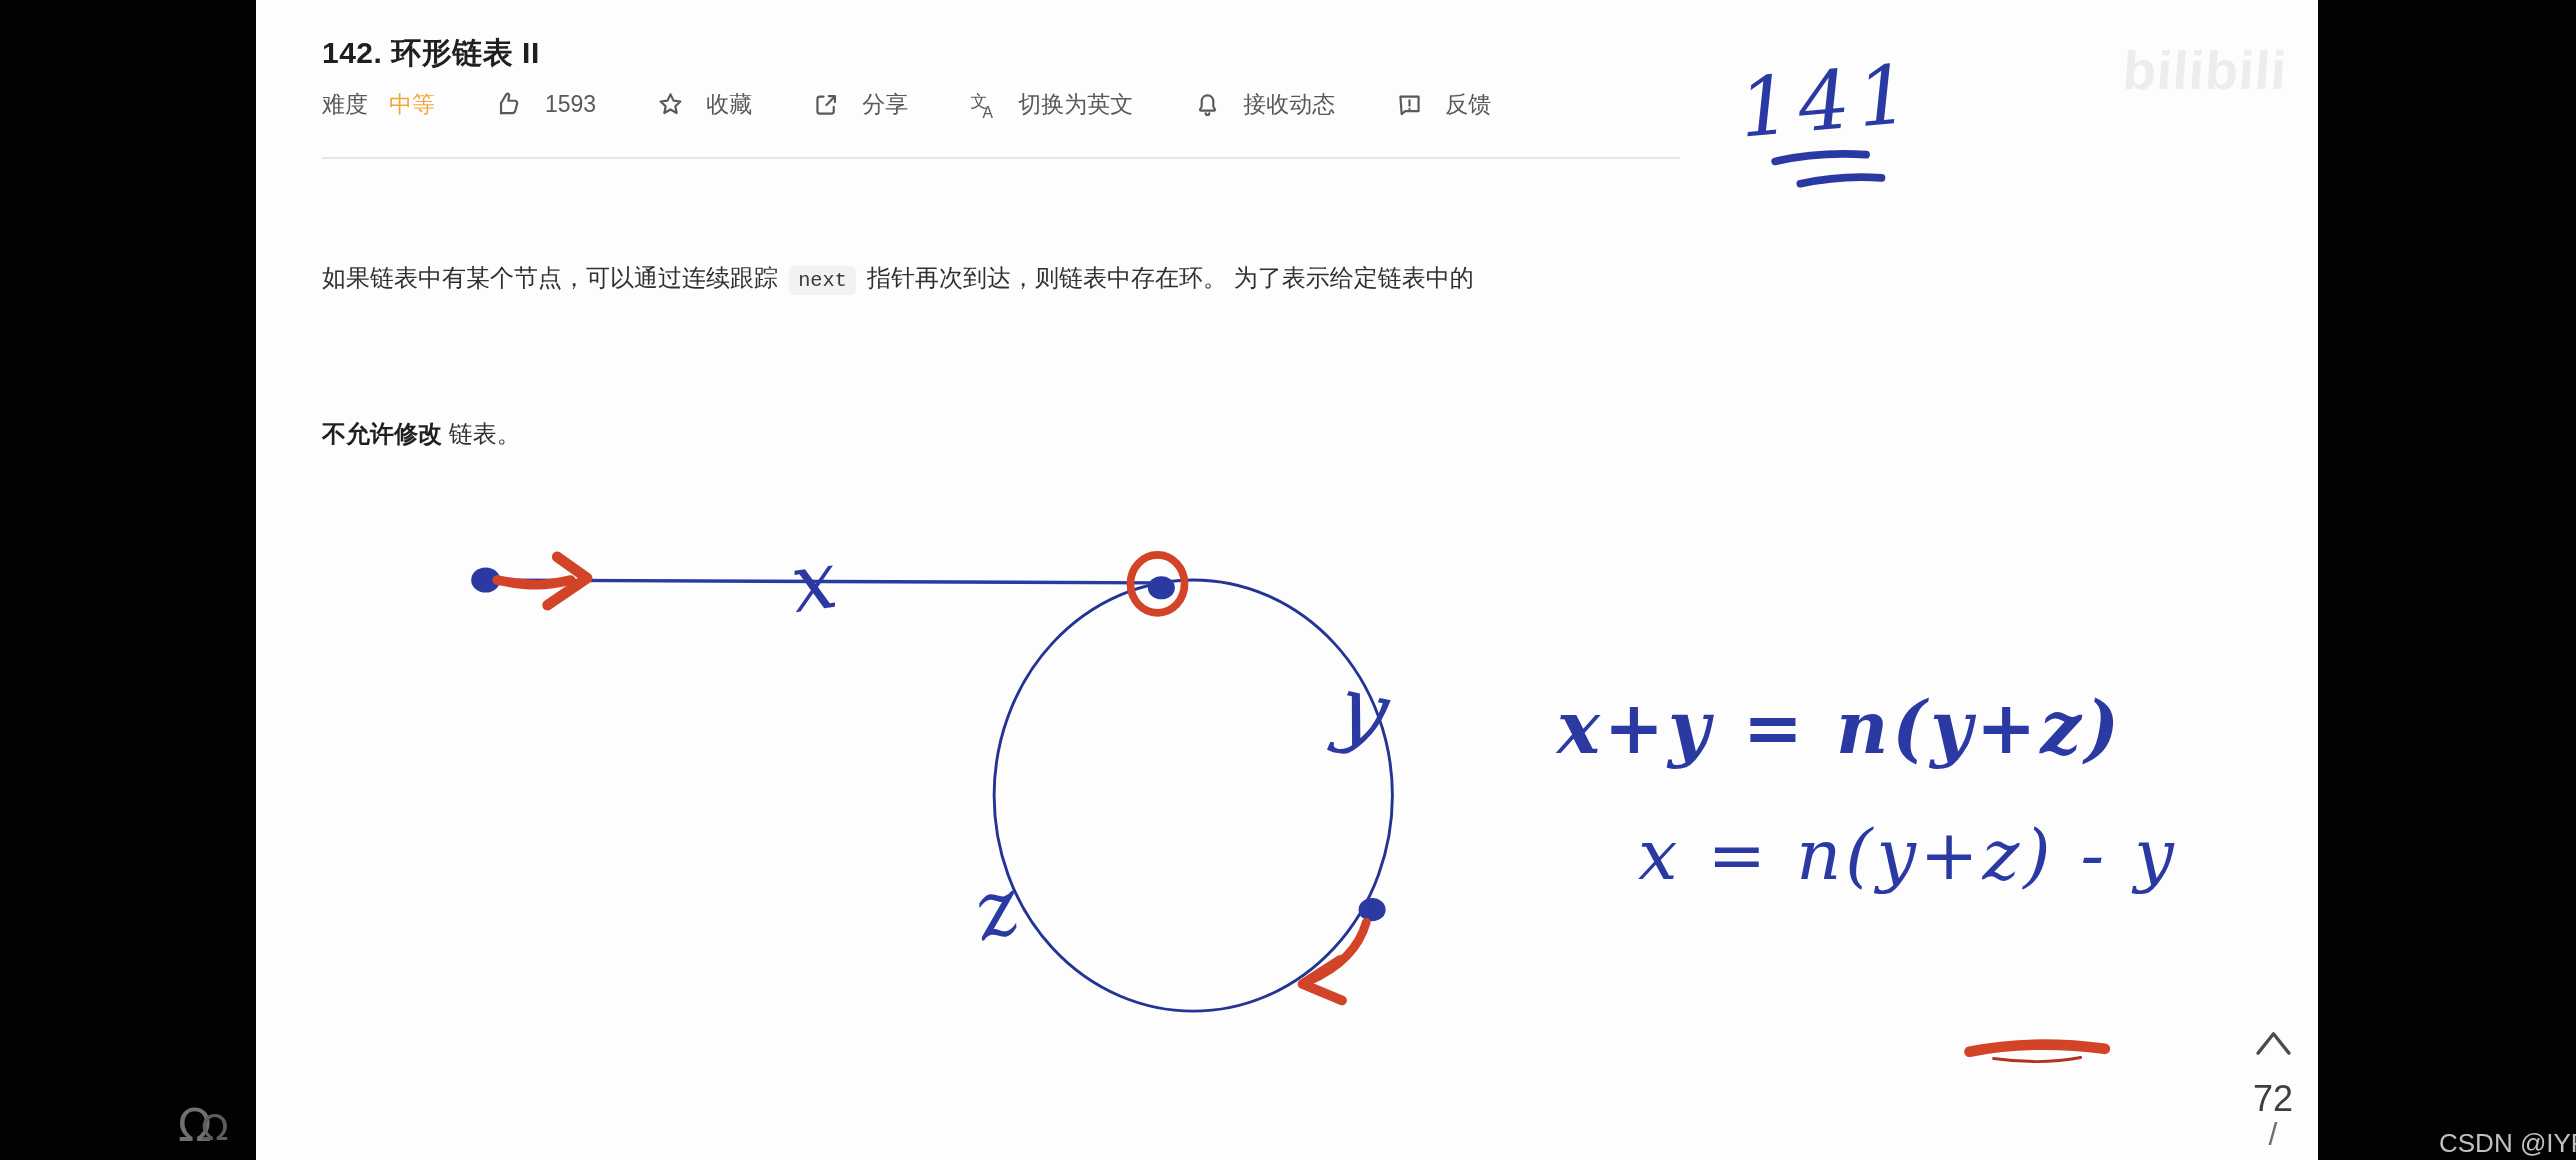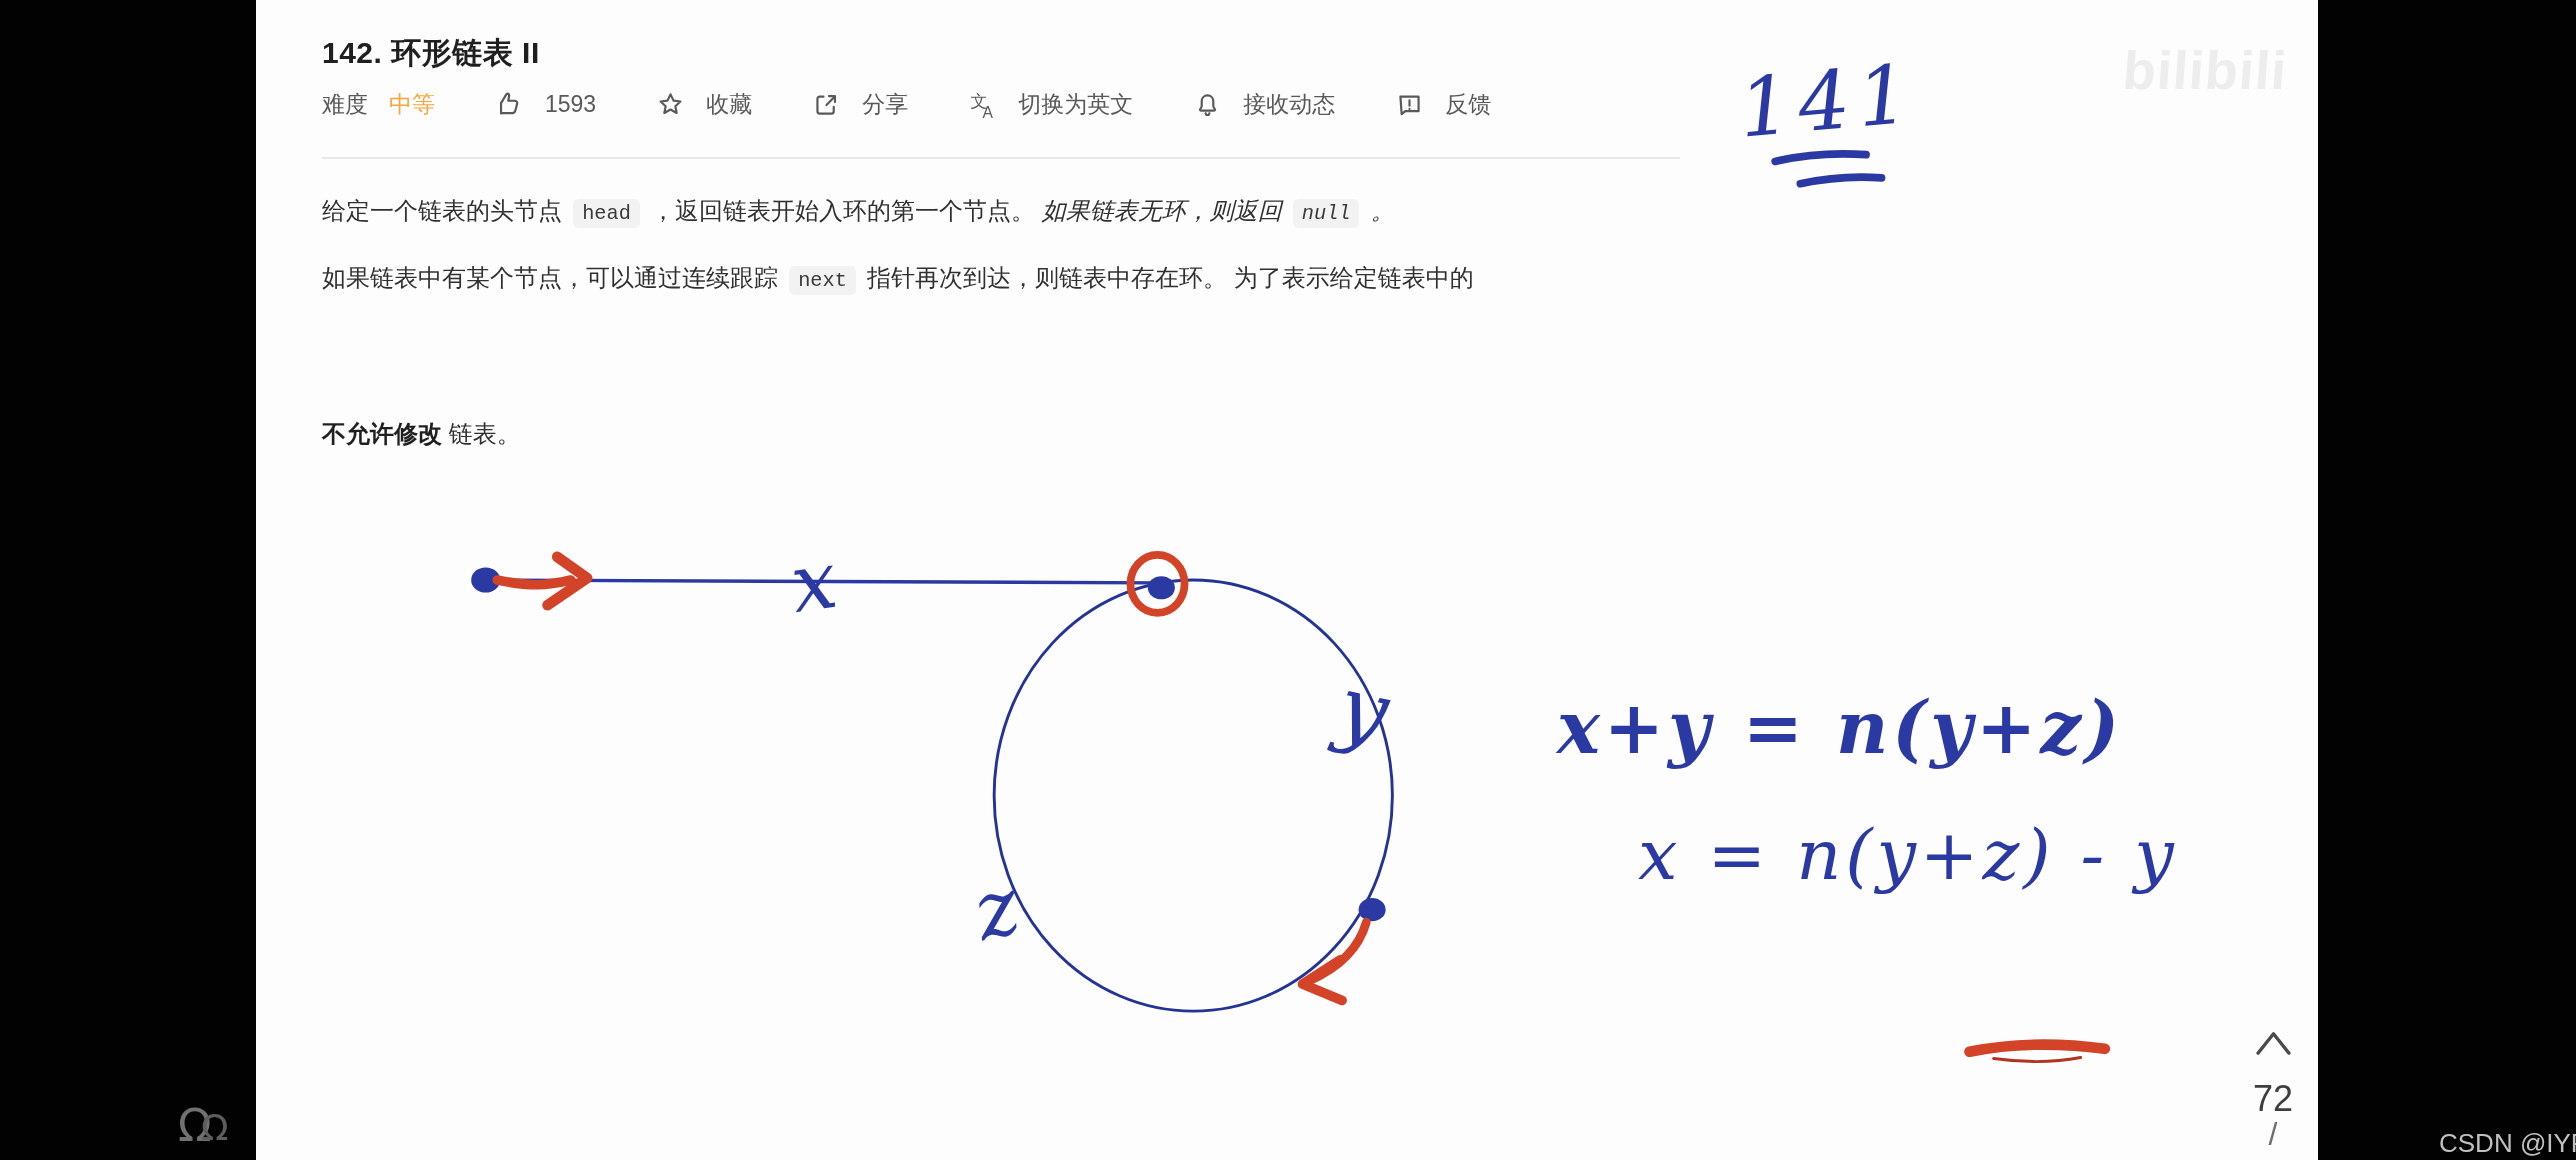--- a/index.html
+++ b/index.html
@@ -109,21 +109,20 @@
       <svg class="icon" width="29" height="29" viewBox="0 0 24 24">
         <path d="M4.5 5.5 h15 v12 h-11 l-3 2.5 z"></path>
         <path d="M12 8.5 v4.5 M12 15.6 v0.2"></path>
       </svg>
       <span>反馈</span>
     </div>
   </div>
 
   <div class="divider"></div>
 
-  <div class="para" id="p1"><span>给定一个链表的头节点 </span><span class="code">head</span><span> ，返回链表开始入环的第一个节点。 </span><span class="italic">如果链表无环，则返回 </span><span class="code italic">null</span><span class="italic"> 。</span></div>
   <div class="para" id="p2">
     <span class="line"><span>如果链表中有某个节点，可以通过连续跟踪 </span><span class="code">next</span><span> 指针再次到达，则链表中存在环。 为了表示给定链表中的</span></span>
   </div>
   <div class="para" id="p3"><span class="bold">不允许修改</span><span> 链表。</span></div>
 
   <div class="hand eq" id="eq2">x+y = n(y+z)</div>
   <div class="hand eq" id="eq3">x = n(y+z) - y</div>
   <div class="hand" id="pageref">141</div>
 
   <svg class="overlay" width="2576" height="1160" viewBox="0 0 2664 1200">

